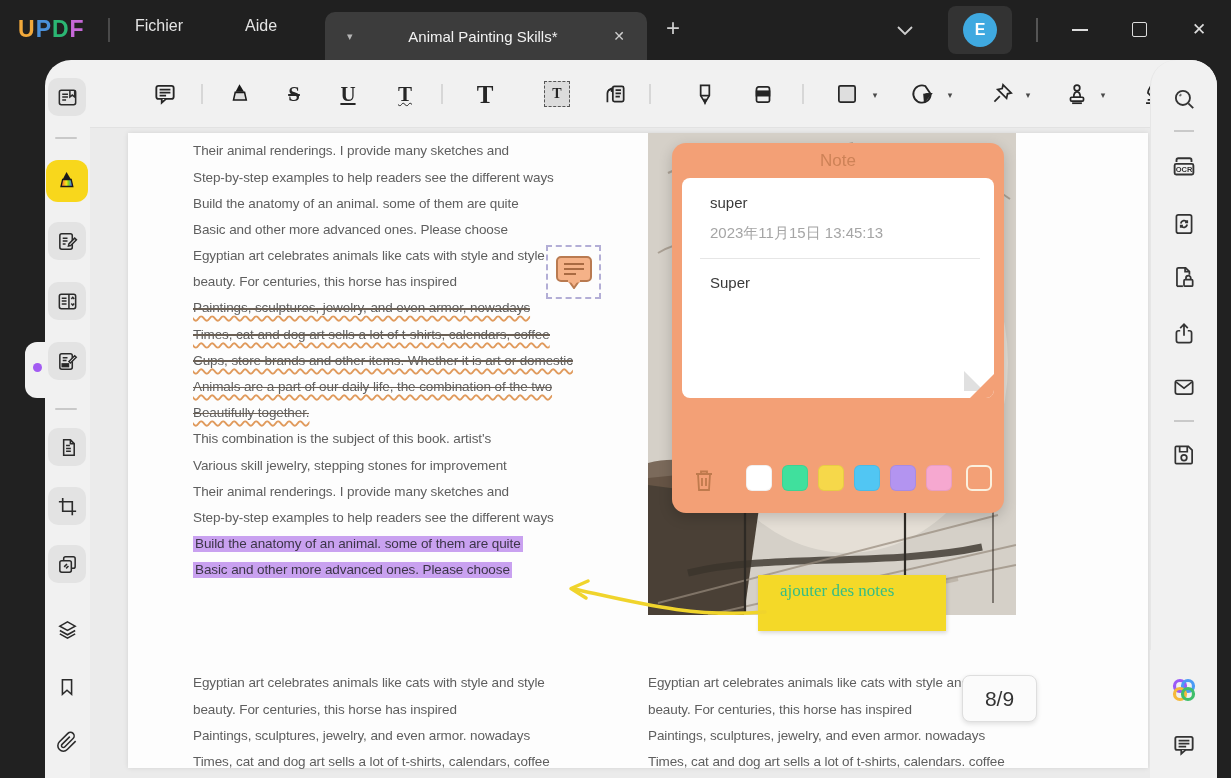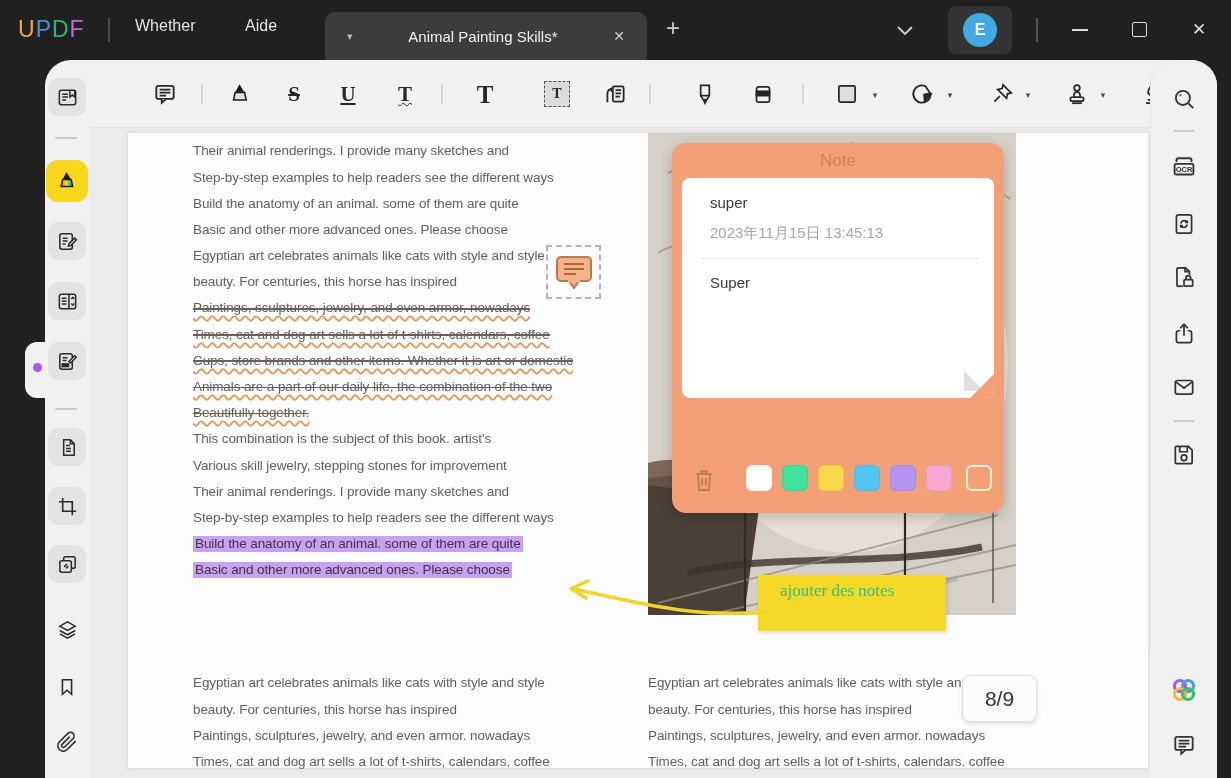--- a/index.html
+++ b/index.html
@@ -1,21 +1,21 @@
 <!DOCTYPE html>
 <html><head>
 <meta charset="utf-8">
 <style>
   *{box-sizing:border-box;margin:0;padding:0}
   html,body{width:1231px;height:778px;overflow:hidden}
   body{position:relative;background:#212121;font-family:"Liberation Sans",sans-serif;-webkit-font-smoothing:antialiased}
 
   
   .titlebar{position:absolute;left:0;top:0;width:1231px;height:60px;background:#202020;color:#e8e8e8}
-  .logo{position:absolute;left:18px;top:16px;font-size:23px;font-weight:normal;letter-spacing:1px}
+  .logo{position:absolute;left:18px;top:16px;font-size:23px;font-weight:bold;letter-spacing:1px}
   .tb-divider{position:absolute;left:108px;top:18px;width:2px;height:24px;background:#4a4a4a}
   .menu{position:absolute;top:17px;font-size:16px;color:#e4e4e4;cursor:default}
   .menu.fichier{left:135px}
   .menu.aide{left:245px}
   .tab{position:absolute;left:325px;top:12px;width:322px;height:48px;background:#3c3c3c;border-radius:10px 10px 0 0;display:flex;align-items:center}
   .tab-caret{margin-left:22px;font-size:11px;color:#b5b5b5}
   .tab-title{flex:1;text-align:center;font-size:15px;color:#f2f2f2}
   .tab-close{margin-right:22px;font-size:14px;color:#cfcfcf}
   .newtab{position:absolute;left:666px;top:14px;font-size:24px;font-weight:300;color:#cfcfcf}
   .win-chevron{position:absolute;left:897px;top:26px}
@@ -102,21 +102,21 @@
   .page-badge{position:absolute;left:834px;top:542px;width:75px;height:47px;background:#fbfbfb;border:1px solid #dedede;border-radius:8px;display:flex;align-items:center;justify-content:center;font-size:21px;color:#333;z-index:5;box-shadow:0 2px 5px rgba(0,0,0,.12)}
 
   svg{display:block}
 </style>
 </head>
 <body>
 
 <div class="titlebar">
   <div class="logo"><span style="color: rgb(242, 169, 59);">U</span><span style="color: rgb(74, 144, 217);">P</span><span style="color: rgb(43, 182, 115);">D</span><span style="color: rgb(198, 104, 216);">F</span></div>
   <div class="tb-divider"></div>
-  <div class="menu fichier">Whether</div>
+  <div class="menu fichier">Fichier</div>
   <div class="menu aide">Aide</div>
   <div class="tab">
     <span class="tab-caret">▾</span>
     <span class="tab-title">Animal Painting Skills*</span>
     <span class="tab-close">✕</span>
   </div>
   <div class="newtab">+</div>
   <div class="win-chevron">
     <svg width="16" height="9" viewBox="0 0 16 9">
         <polyline points="1,1 8,8 15,1" fill="none" stroke="#cfcfcf" stroke-width="1.8"></polyline>

